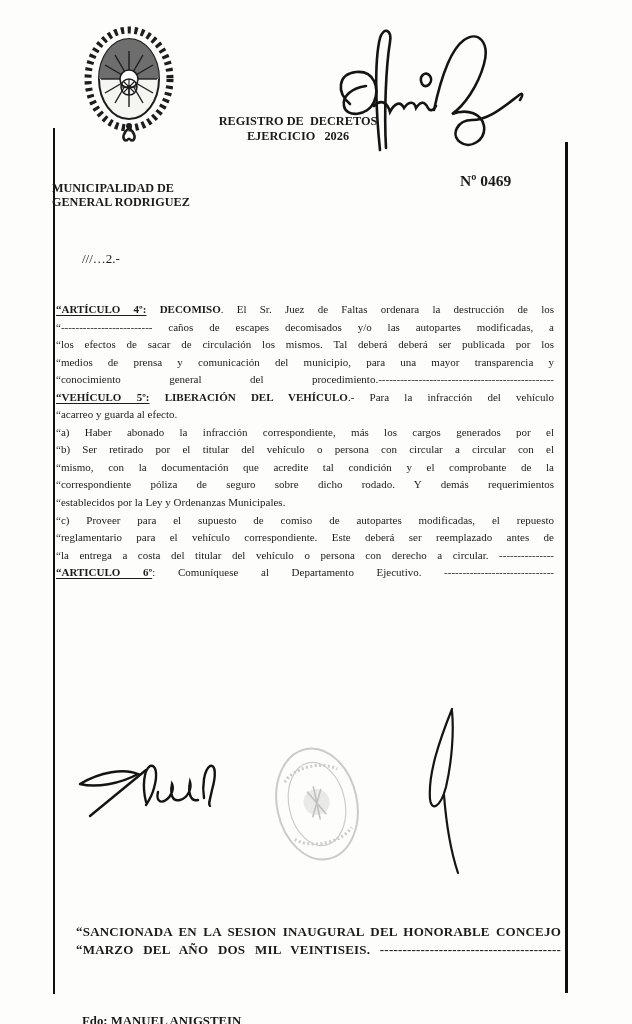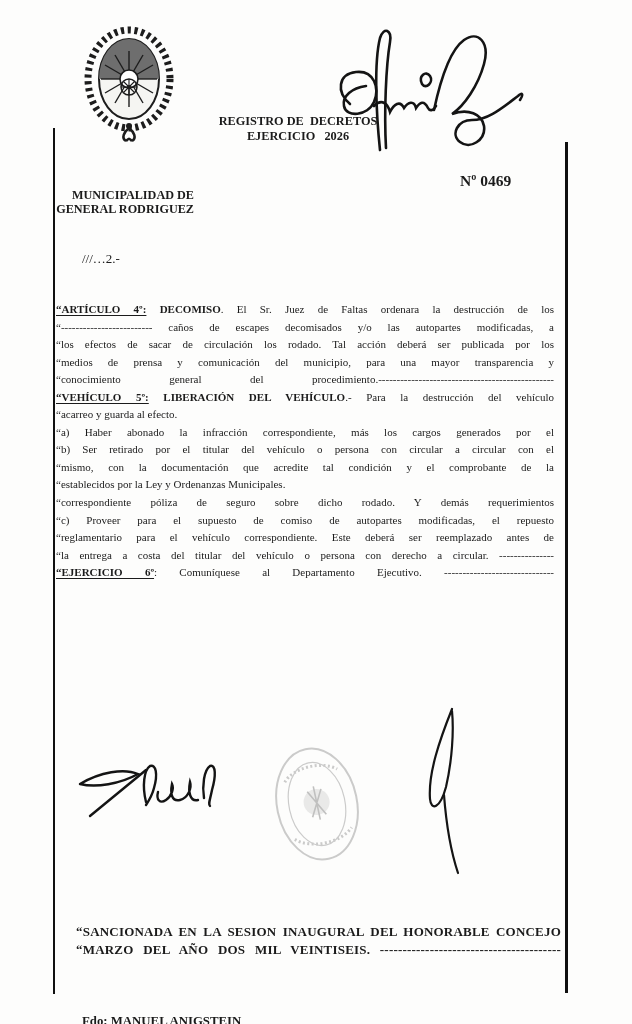--- a/index.html
+++ b/index.html
@@ -11,21 +11,21 @@
   .abs{position:absolute;}
   .b{font-weight:bold;}
   .u{text-decoration:underline;text-underline-offset:2px;}
   .pre{white-space:pre;}
   .line{height:17.55px;}
   .j{text-align:justify;text-align-last:justify;}
   .body-text{left:56px;top:210px;width:498px;font-size:11px;line-height:17.55px;}
   .sanction{left:76px;top:526px;width:485px;font-size:13px;font-weight:bold;line-height:17.8px;letter-spacing:0.2px;margin-top:25px;}
   .sanction .line{height:17.8px;}
   .vrule{background:#101010;}
-  .hdr-org{left:52px;top:141px;width:142px;text-align:right;font-weight:bold;font-size:12.2px;line-height:14px;}
+  .hdr-org{left:52px;top:134px;width:142px;text-align:left;font-weight:bold;font-size:12.2px;line-height:14px;}
   .registry{left:212px;top:114px;width:172px;text-align:center;font-weight:bold;font-size:12.3px;line-height:14.5px;}
   .decree-no{left:460px;top:143px;font-size:15.5px;font-weight:bold;}
   .page-marker{left:82px;top:176px;font-size:13px;}
   .fdo{font-size:12.8px;line-height:16px;font-weight:bold;}
   .sig{position:absolute;z-index:6;}
   .stampw{position:absolute;z-index:2;opacity:0.55;}
   .txt{position:relative;z-index:4;}
 </style>
 </head>
 <body>
@@ -88,34 +88,34 @@
       <path d="M58 128 C54 90 52 40 58 16 C62 4 70 8 68 20 C64 44 62 90 64 126"></path>
       <path d="M52 84 C60 76 66 82 68 90 C72 82 78 78 82 86 C86 80 92 78 94 86 C98 80 102 78 106 86 C108 90 112 88 114 84"></path>
       <path d="M100 62 C96 54 104 48 108 54 C112 60 104 68 100 62"></path>
       <path d="M112 88 C118 60 128 28 142 18 C156 8 168 20 162 42 C156 64 142 84 130 92 C146 86 160 92 162 104 C164 118 148 128 138 120 C128 112 136 98 150 98 C166 98 180 86 196 74 C200 70 202 72 198 78"></path>
     </svg>
   </div>
 
   <div class="abs body-text txt">
     <div class="line j"><span class="b u">“ARTÍCULO 4º:</span><span class="b"> DECOMISO</span><span>. El Sr. Juez de Faltas ordenara la destrucción de los</span></div>
     <div class="line j">“------------------------- caños de escapes decomisados y/o las autopartes modificadas, a</div>
-    <div class="line j">“los efectos de sacar de circulación los rodado. Tal acción deberá ser publicada por los</div>
+    <div class="line j">“los efectos de sacar de circulación los mismos. Tal deberá deberá ser publicada por los</div>
     <div class="line j">“medios de prensa y comunicación del municipio, para una mayor transparencia y</div>
     <div class="line j">“conocimiento general del procedimiento.------------------------------------------------</div>
-    <div class="line j"><span class="b u">“VEHÍCULO 5º:</span><span class="b"> LIBERACIÓN DEL VEHÍCULO</span><span>.- Para la destrucción del vehículo</span></div>
+    <div class="line j"><span class="b u">“VEHÍCULO 5º:</span><span class="b"> LIBERACIÓN DEL VEHÍCULO</span><span>.- Para la infracción del vehículo</span></div>
     <div class="line">“acarreo y guarda al efecto.</div>
     <div class="line j">“a) Haber abonado la infracción correspondiente, más los cargos generados por el</div>
     <div class="line j">“b) Ser retirado por el titular del vehículo o persona con circular a circular con el</div>
     <div class="line j">“mismo, con la documentación que acredite tal condición y el comprobante de la</div>
+    <div class="line j">“correspondiente póliza de seguro sobre dicho rodado. Y demás requerimientos</div>
     <div class="line">“establecidos por la Ley y Ordenanzas Municipales.</div>
-    <div class="line j">“correspondiente póliza de seguro sobre dicho rodado. Y demás requerimientos</div>
     <div class="line j">“c) Proveer para el supuesto de comiso de autopartes modificadas, el repuesto</div>
     <div class="line j">“reglamentario para el vehículo correspondiente. Este deberá ser reemplazado antes de</div>
     <div class="line j">“la entrega a costa del titular del vehículo o persona con derecho a circular. ---------------</div>
-    <div class="line j"><span class="b u">“EJERCICIO 6º</span><span>: Comuníquese al Departamento Ejecutivo. ------------------------------</span></div>
+    <div class="line j"><span class="b u">“ARTICULO 6º</span><span>: Comuníquese al Departamento Ejecutivo. ------------------------------</span></div>
   </div>
 
   <div class="abs sanction txt">
     <div class="line j">“SANCIONADA EN LA SESION INAUGURAL DEL HONORABLE CONCEJO</div>
     <div class="line j">“MARZO  DEL AÑO DOS MIL VEINTISEIS. ----------------------------------------</div>
   </div>
 
   <div class="abs fdo txt" style="left:82px;top:581px;width:160px;">
     <div>Fdo: MANUEL ANIGSTEIN</div>
 

